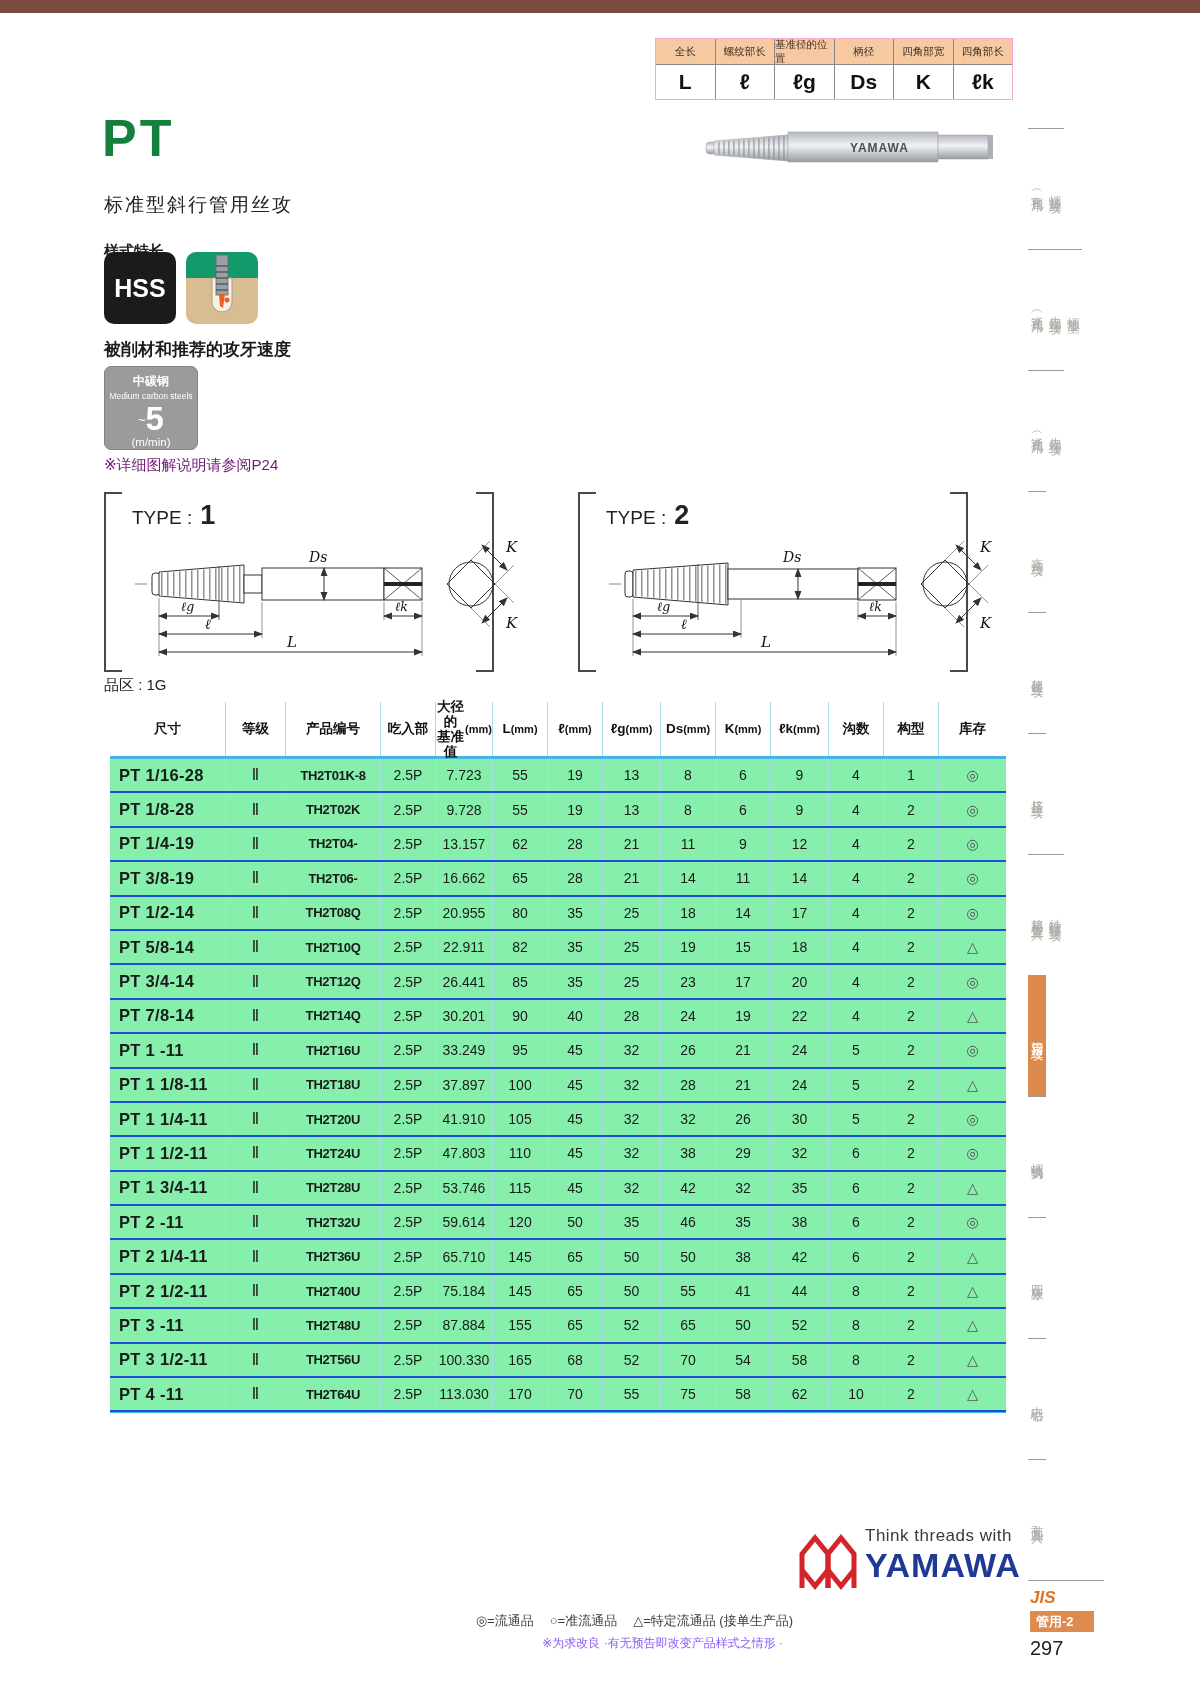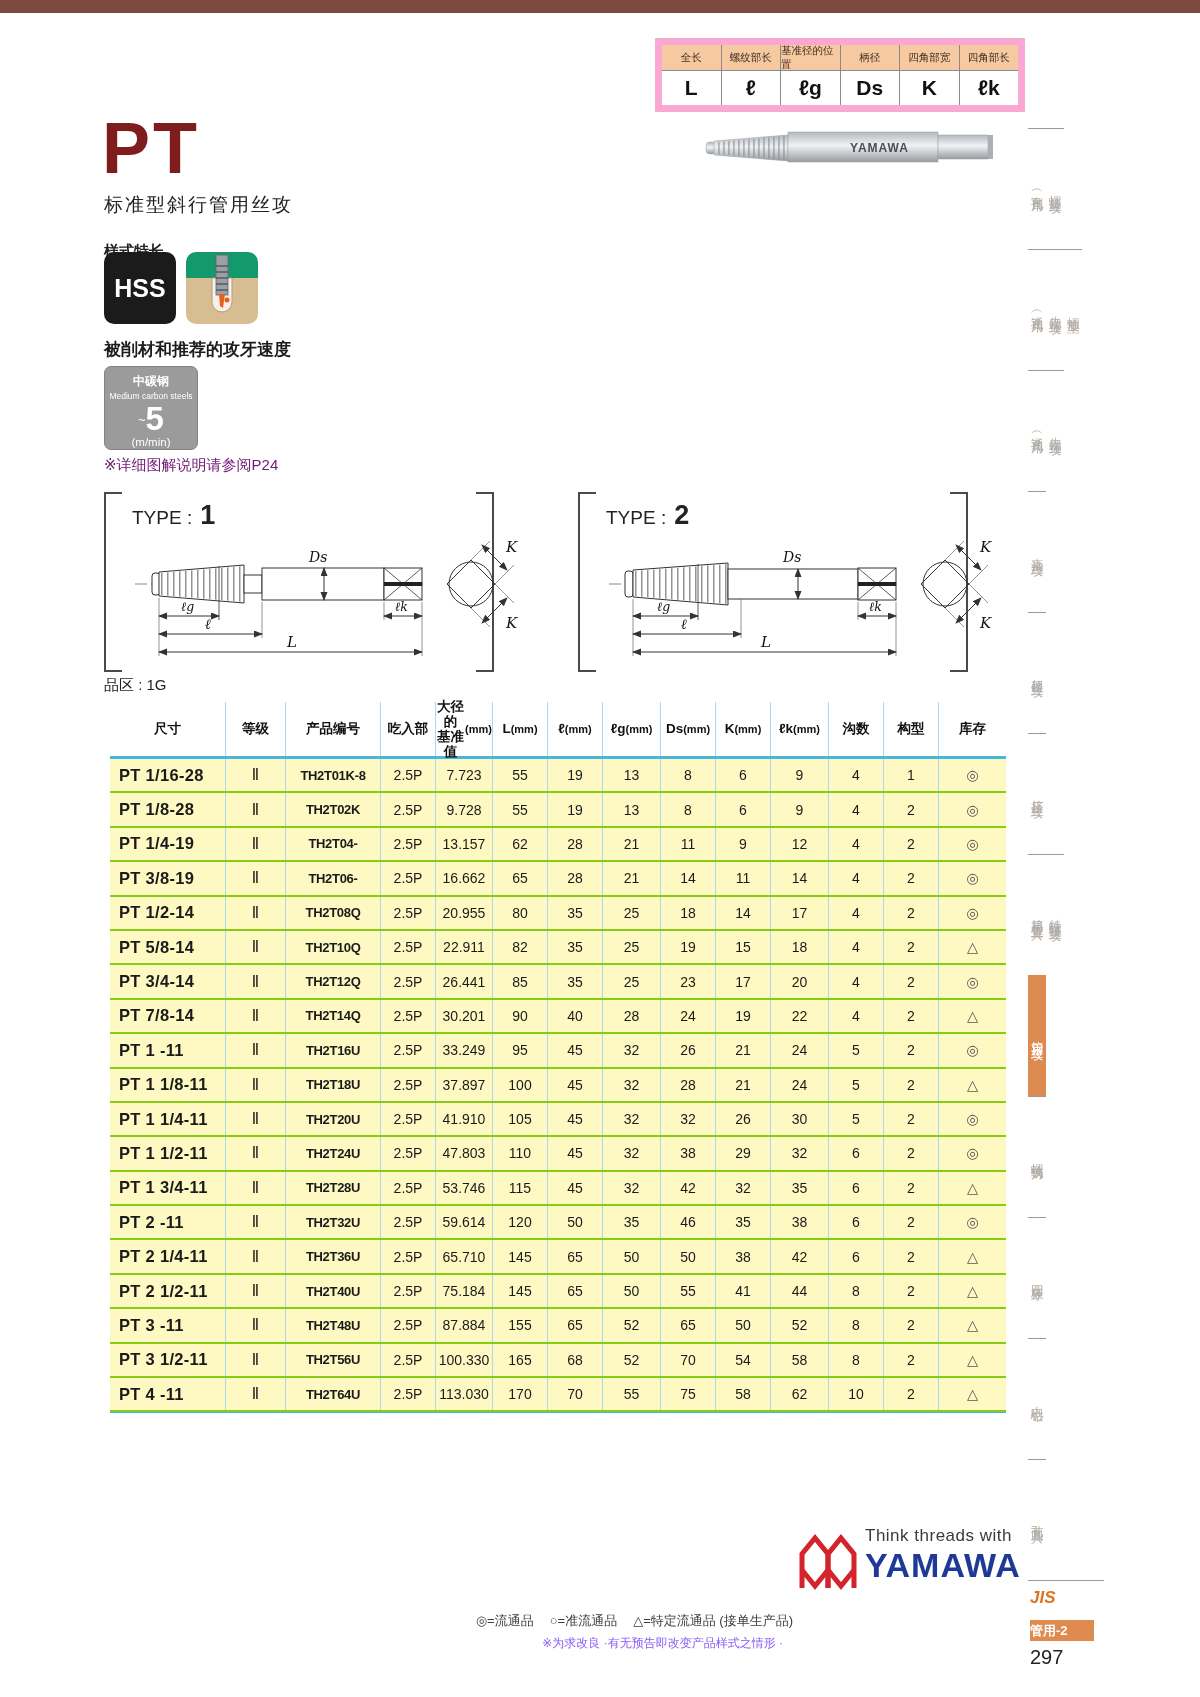--- a/index.html
+++ b/index.html
@@ -1,32 +1,32 @@
 <!DOCTYPE html>
 <html><head>
 <meta charset="utf-8">
 <style>
   html,body{margin:0;padding:0;background:#e8e8e8;}
   .page{position:relative;width:1200px;height:1697px;background:#ffffff;overflow:hidden;
         font-family:"Liberation Sans","DejaVu Sans",sans-serif;color:#1c1c1c;}
   .topbar{position:absolute;left:0;top:0;width:1200px;height:13px;background:#7a4b3e;}
 
   
-  .spec-table{position:absolute;left:655px;top:38px;width:356px;display:flex;border:7px solid #f9a8d4;background:#fff;}
+  .spec-table{position:absolute;left:655px;top:38px;width:356px;display:flex;border:1px solid #f9a8d4;background:#fff;}
   .spec-cell{flex:1;border-left:1px solid #8a8a8a;}
   .spec-cell:first-of-type{border-left:none;}
   .spec-label{height:25px;background:#f6c9a0;border-bottom:1px solid #8a8a8a;display:flex;align-items:center;justify-content:center;
               font-size:10.5px;color:#3d2b1f;}
   .spec-sym{height:34px;display:flex;align-items:center;justify-content:center;font-size:21px;font-weight:bold;color:#111;}
 
   
   .photo{position:absolute;left:698px;top:114px;width:312px;height:68px;}
 
   
-  .pt-title{position:absolute;left:102px;top:112px;font-size:72px;font-weight:bold;letter-spacing:3px;line-height:1;color:#7f1d1d;}
+  .pt-title{position:absolute;left:102px;top:112px;font-size:52px;font-weight:bold;letter-spacing:3px;line-height:1;color:#15803d;}
   .pt-sub{position:absolute;left:104px;top:192px;font-size:19px;letter-spacing:2px;color:#222;}
   .pt-style{position:absolute;left:104px;top:242px;font-size:15px;font-weight:bold;color:#222;}
   .hss{position:absolute;left:104px;top:252px;width:72px;height:72px;background:#1b1b1b;border-radius:10px;
        display:flex;align-items:center;justify-content:center;color:#fff;font-size:25px;font-weight:bold;}
   .hole-icon{position:absolute;left:186px;top:252px;width:72px;height:72px;border-radius:10px;overflow:hidden;}
 
   .speed-head{position:absolute;left:104px;top:338px;font-size:17px;font-weight:bold;color:#1c1c1c;}
   .speed-box{position:absolute;left:104px;top:366px;width:94px;height:84px;background:#9b9b9b;border:1px solid #828282;
              border-radius:7px;color:#fff;text-align:center;box-sizing:border-box;padding-top:6px;}
   .sb-cn{font-size:12px;font-weight:bold;}
@@ -66,21 +66,21 @@
   .drow > div:nth-of-type(10){width:55px;}
   .drow > div:nth-of-type(11){width:58px;}
   .drow > div:nth-of-type(12){width:55px;}
   .drow > div:nth-of-type(13){width:55px;}
   .drow > div:nth-of-type(14){flex:1;}
   .thead{height:54px;border-bottom:3px solid #45b6de;}
   .thead > div{flex-direction:row;font-weight:bold;}
   .th-t{white-space:pre-line;line-height:1.12;font-size:13.5px;text-align:center;color:#111;}
   .th-u{font-size:11px;color:#111;}
   .g-row{height:25px;background:#d9eef9;border-bottom:2px solid #45b6de;font-size:14px;color:#222;}
-  .tbody .trow{height:32.4px;border-bottom:2px solid #84cc16;background:#fef9c3;}
+  .tbody .trow{height:32.4px;border-bottom:2px solid #1d4ed8;background:#86efac;}
   .tbody{border-bottom:1px solid #45b6de;}
   .trow > div{font-size:14px;color:#1a1a1a;}
   .c-size{justify-content:flex-start !important;padding-left:9px;font-weight:bold;font-size:16.5px !important;letter-spacing:0.3px;}
   .c-grade{font-size:15px !important;}
   .c-code{font-weight:bold;font-size:13px !important;letter-spacing:-0.3px;}
   .c-stock{font-size:14.5px !important;color:#555 !important;}
 
   
   .sidebar{position:absolute;left:1028px;top:128px;width:76px;border-bottom:1px solid #9a9a9a;}
   .side-item{height:121px;box-sizing:border-box;border-top:1px solid #9a9a9a;display:flex;align-items:center;justify-content:center;
@@ -91,22 +91,22 @@
   
   .legend{position:absolute;left:378px;top:1612px;width:415px;text-align:right;font-size:13px;color:#3c3c3c;}
   .legend-item{margin-left:16px;}
   .legend-note{margin-top:5px;font-size:12px;padding-right:10px;color:#8b5cf6;}
   .brand{position:absolute;left:798px;top:1526px;display:flex;align-items:flex-start;}
   .brand-text{margin-left:7px;}
   .brand-slogan{font-size:17px;color:#3a3a3a;letter-spacing:0.5px;}
   .brand-name{font-size:34px;font-weight:bold;color:#1f3a96;letter-spacing:1px;line-height:1;margin-top:2px;}
   .jis{position:absolute;left:1030px;top:1588px;width:74px;}
   .jis-std{color:#e0731f;font-weight:bold;font-size:17px;font-style:italic;}
-  .jis-badge{margin-top:12px;background:#df8b50;color:#fff;font-size:13px;font-weight:bold;width:64px;height:21px;
-             display:flex;align-items:center;box-sizing:border-box;}
+  .jis-badge{margin-top:3px;background:#df8b50;color:#fff;font-size:13px;font-weight:bold;width:64px;height:21px;
+             display:flex;align-items:center;padding-left:6px;box-sizing:border-box;}
   .jis-page{margin-top:5px;font-size:20px;color:#222;}
 </style>
 </head>
 <body>
 
 <div class="page">
   <div class="topbar"></div>
 
   <div class="spec-table">
 

